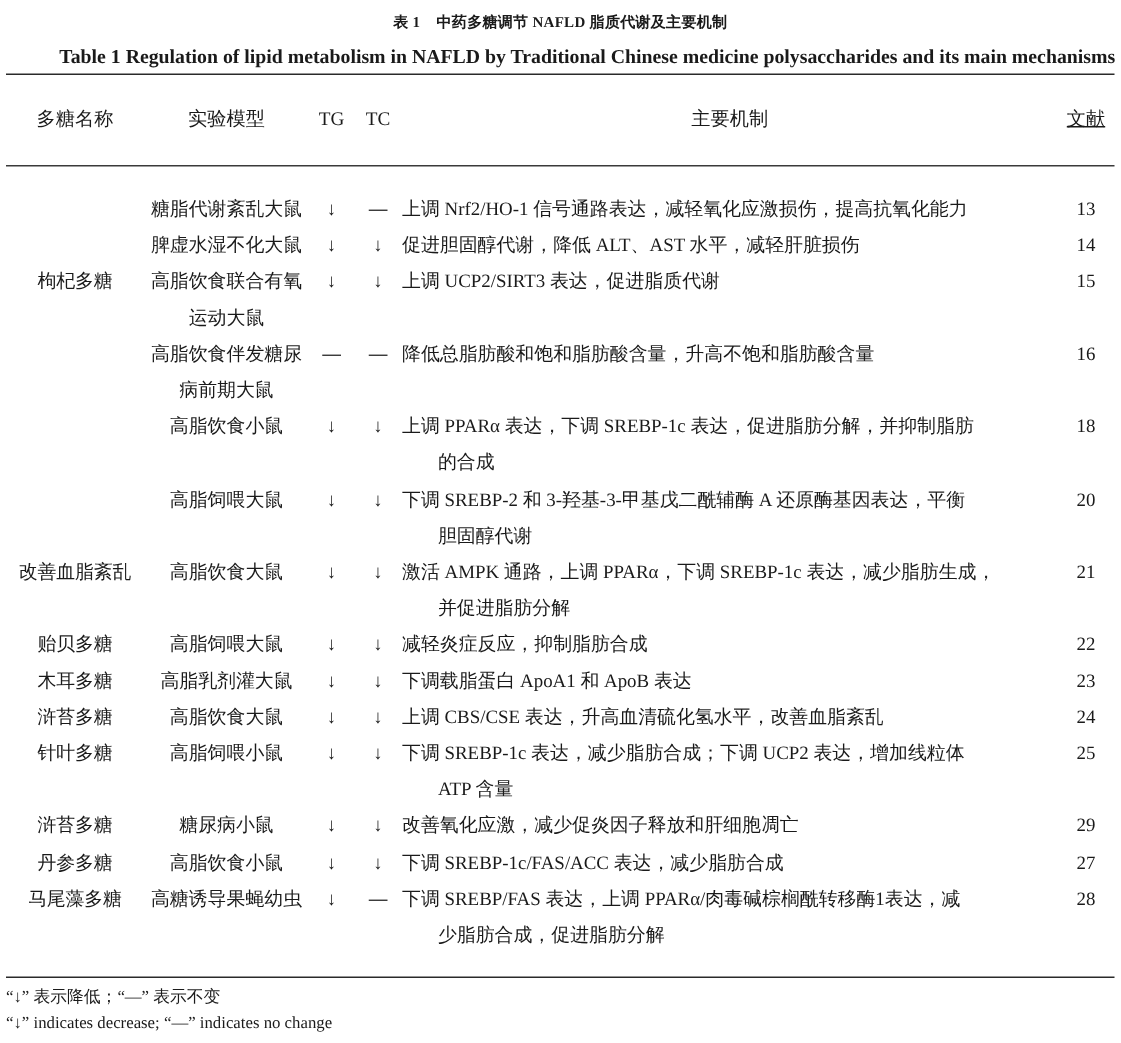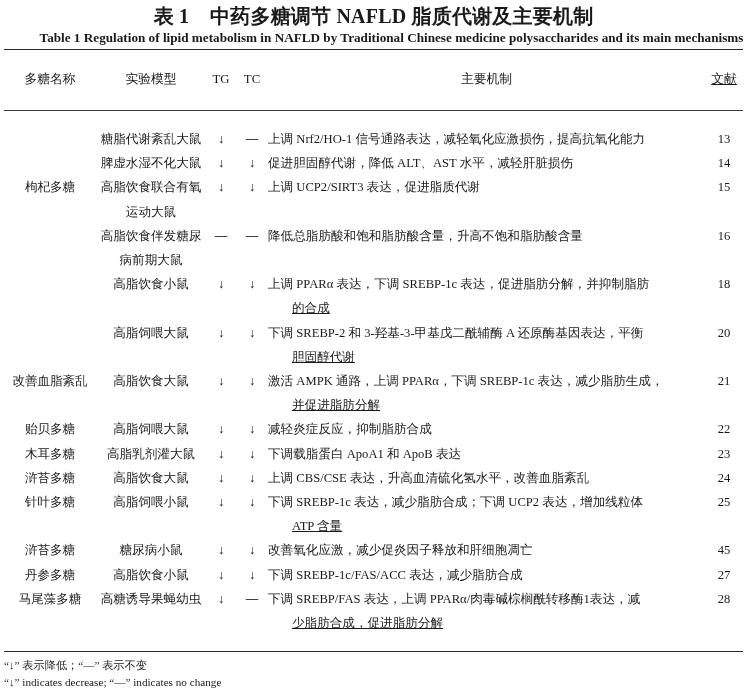--- a/index.html
+++ b/index.html
@@ -20,21 +20,21 @@
     position: relative;
     width: 747px;
     height: 695px;
     box-sizing: border-box;
     padding: 0;
   }
 
   
   .title-cn {
     text-align: center;
-    font-size: 20px;
+    font-size: 10px;
     font-weight: bold;
     letter-spacing: 0.2px;
     padding-top: 6px;
     line-height: 20px;
     white-space: pre;
   }
   .title-en {
     text-align: center;
     font-size: 13.2px;
     font-weight: bold;
@@ -86,21 +86,21 @@
     line-height: 24.2px;
     height: 24.2px;
   }
   td.name   { text-align: center; white-space: nowrap; letter-spacing: -0.1px;}
   td.model  { text-align: center; white-space: nowrap; }
   td.tg, td.tc { text-align: center; font-family: "Liberation Sans", sans-serif; font-size: 12px;}
   td.mech   { text-align: left; padding-left: 8px; }
   td.ref    { text-align: center; }
 
   .mech-line   { display: block; white-space: nowrap; }
-  .mech-cont   { display: block; white-space: nowrap; padding-left: 1.9em; text-decoration: underline; }
+  .mech-cont   { display: block; white-space: nowrap; padding-left: 1.9em; }
   .model-cont  { display: block; white-space: nowrap; }
 
   .arrow { font-size: 12.5px; line-height: 24.2px; }
   .dash  { font-size: 12.5px; line-height: 24.2px; }
 
   
   .notes {
     margin: 0 4px;
     padding-top: 5px;
     font-size: 11.2px;
@@ -293,21 +293,21 @@
         <tr>
           <td class="name">浒苔多糖</td>
           <td class="model">
             <span class="mech-line">糖尿病小鼠</span>
           </td>
           <td class="tg"><span class="arrow">↓</span></td>
           <td class="tc"><span class="arrow">↓</span></td>
           <td class="mech">
             <span class="mech-line">改善氧化应激，减少促炎因子释放和肝细胞凋亡</span>
           </td>
-          <td class="ref">45</td>
+          <td class="ref">29</td>
         </tr>
         <tr>
           <td class="name">丹参多糖</td>
           <td class="model">
             <span class="mech-line">高脂饮食小鼠</span>
           </td>
           <td class="tg"><span class="arrow">↓</span></td>
           <td class="tc"><span class="arrow">↓</span></td>
           <td class="mech">
             <span class="mech-line">下调 SREBP-1c/FAS/ACC 表达，减少脂肪合成</span>

